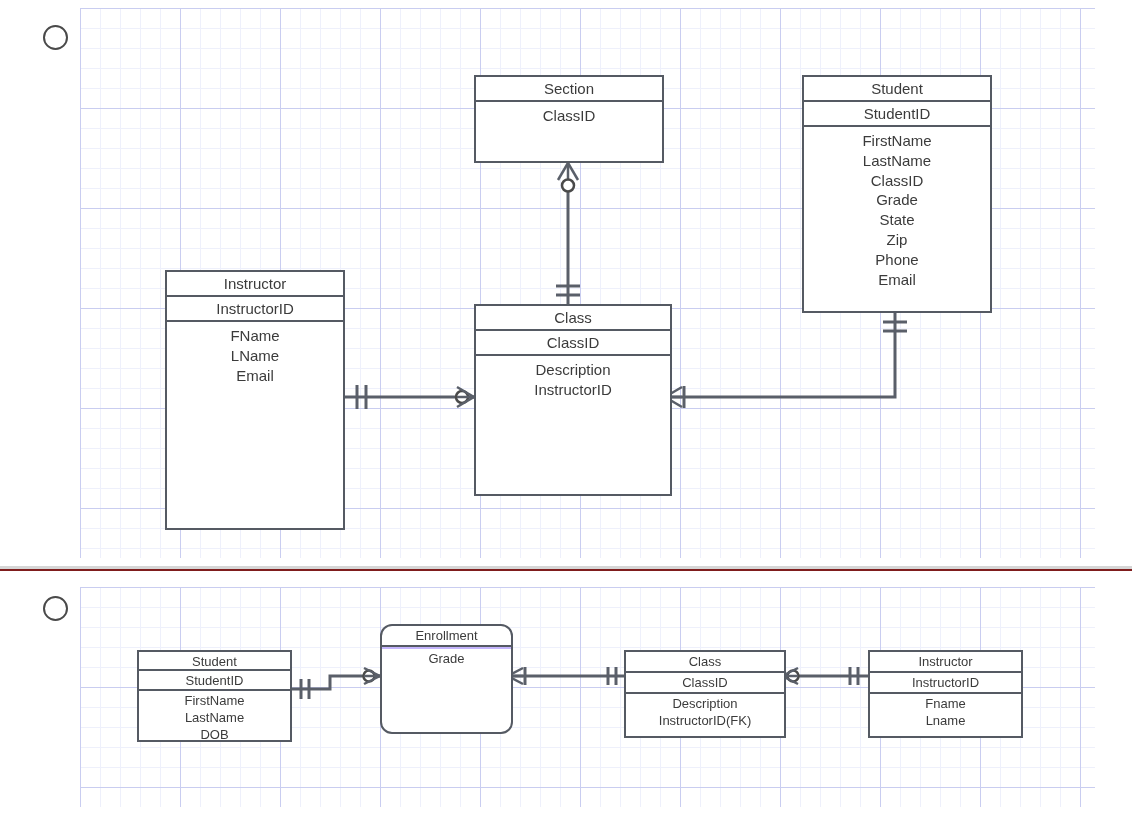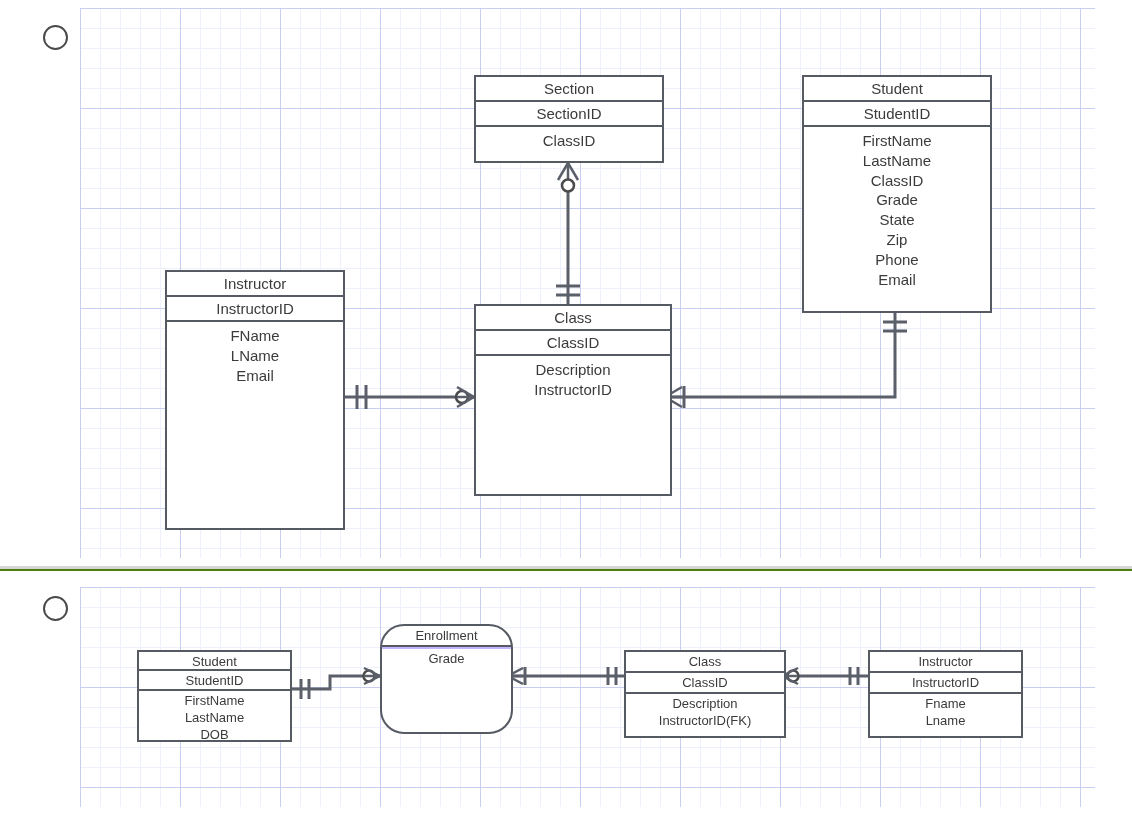--- a/index.html
+++ b/index.html
@@ -7,21 +7,21 @@
     margin: 0;
     padding: 0;
     background: #ffffff;
     font-family: "Liberation Sans", sans-serif;
   }
   #page {
     position: relative;
     width: 1132px;
     height: 828px;
     overflow: hidden;
-    background: #4d7c0f;
+    background: #7f1d1d;
   }
 
   .panel {
     position: absolute;
     left: 0;
     width: 1132px;
     background: #ffffff;
   }
   #panel-top   { top: 0px;   height: 566px; }
   #panel-bottom{ top: 571px; height: 257px; }
@@ -70,21 +70,21 @@
     position: absolute;
     box-sizing: border-box;
     border: 2px solid #555a63;
     background: #ffffff;
     color: #3b3b3b;
     font-size: 15px;
     display: flex;
     flex-direction: column;
     z-index: 5;
   }
-  .entity.rounded { border-radius: 24px; }
+  .entity.rounded { border-radius: 12px; }
 
   .entity .band {
     box-sizing: border-box;
     text-align: center;
     padding: 3px 4px;
     white-space: nowrap;
     overflow: hidden;
   }
   .entity .band.title   { border-bottom: 2px solid #555a63; }
   .entity .band.key     { border-bottom: 2px solid #555a63; }
@@ -156,21 +156,20 @@
         <line x1="665" y1="397" x2="682" y2="397" stroke-width="2.5"></line>
         <line x1="684" y1="386" x2="684" y2="408" stroke-width="3"></line>
 
         <line x1="883" y1="322" x2="907" y2="322" stroke-width="3"></line>
         <line x1="883" y1="331" x2="907" y2="331" stroke-width="3"></line>
       </g>
     </svg>
 
     <div class="entity" id="ent-section" style="left:474px; top:75px; width:190px; height:88px;">
       <div class="band title">Section</div>
-      <div class="band key">SectionID</div>
       <div class="band attrs">
         <div class="attr-line">ClassID</div>
       </div>
     </div>
 
     <div class="entity" id="ent-student" style="left:802px; top:75px; width:190px; height:238px;">
       <div class="band title">Student</div>
       <div class="band key">StudentID</div>
       <div class="band attrs">
         <div class="attr-line">FirstName</div>

